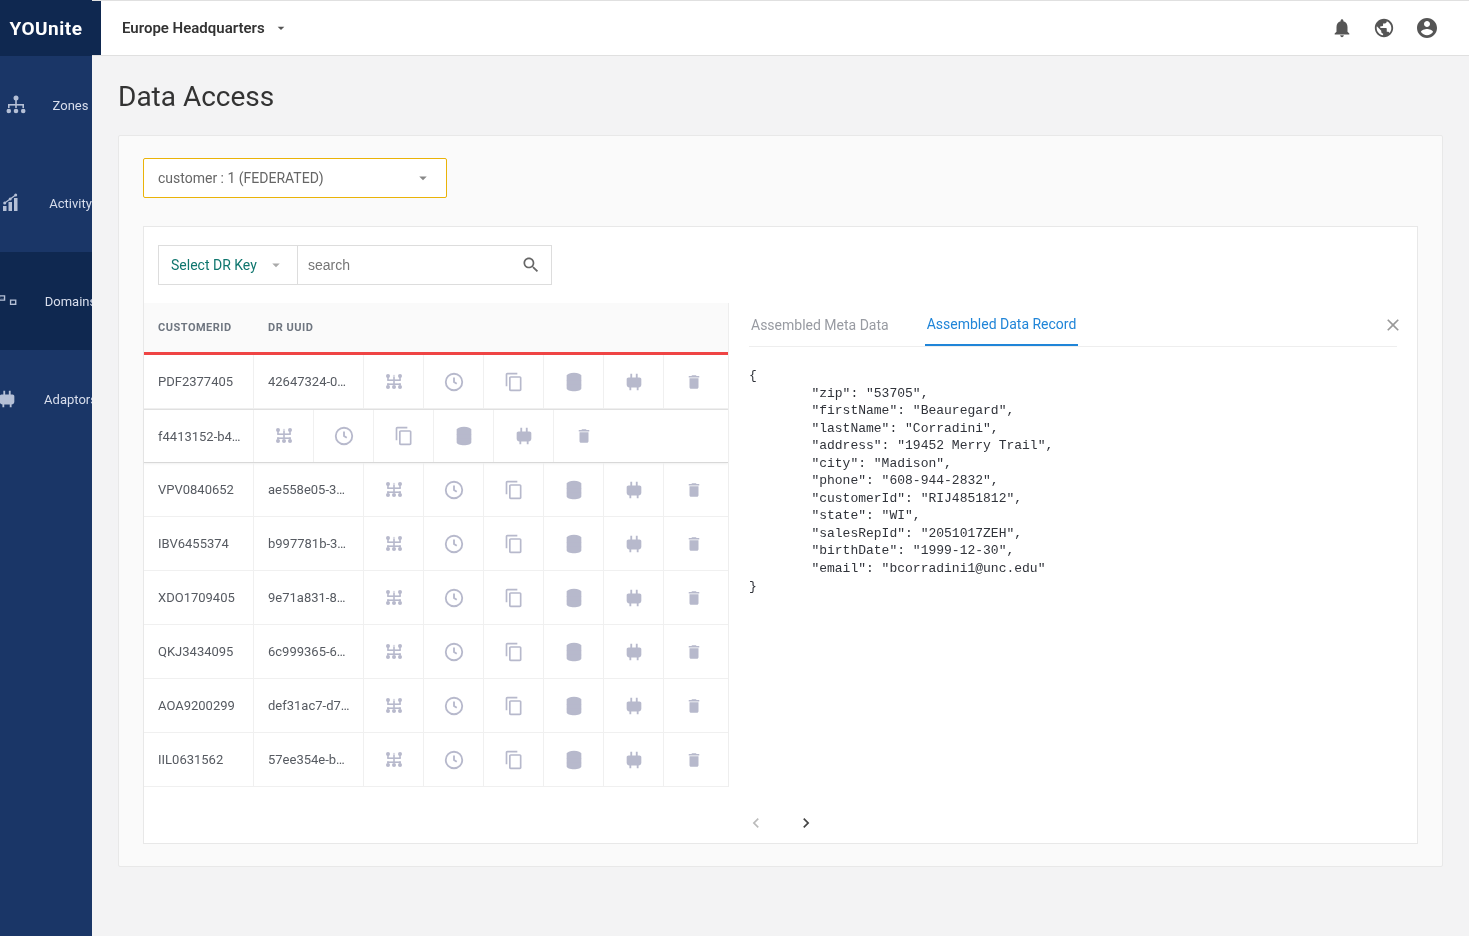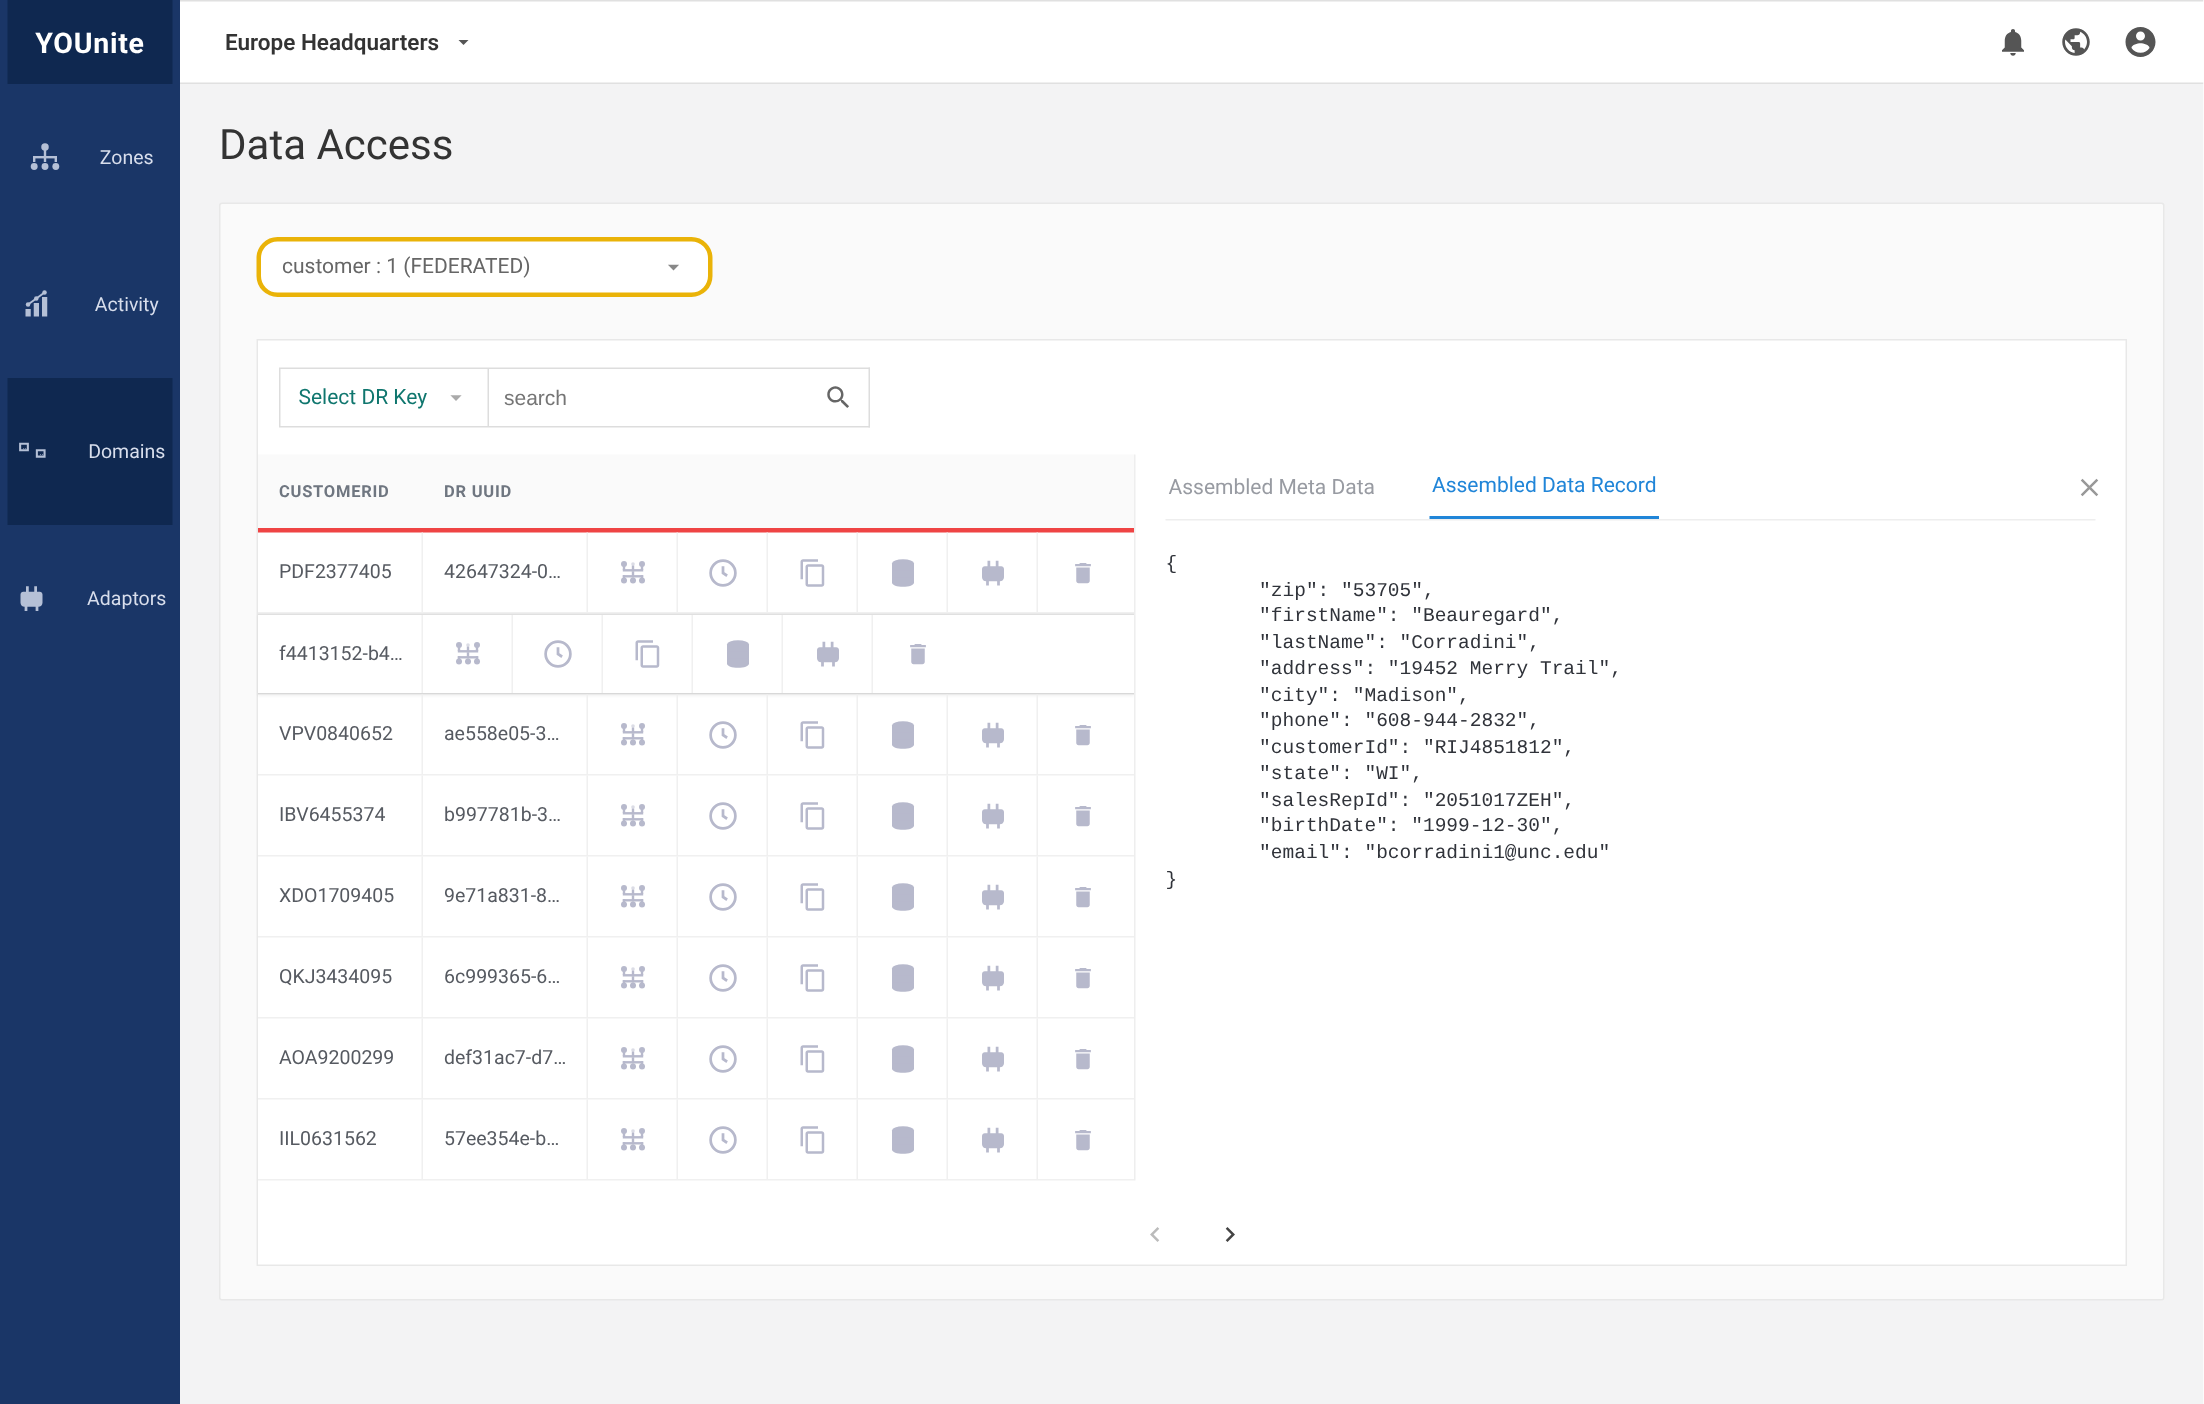--- a/index.html
+++ b/index.html
@@ -1,36 +1,36 @@
 <!DOCTYPE html>
 <html><head>
   <meta charset="utf-8">
   <style>
     * { margin: 0; padding: 0; box-sizing: border-box; }
     body { font-family: Roboto, "Helvetica Neue", Arial, sans-serif; background: #fff; height: 936px; width: 1469px; overflow: hidden; display: flex; }
     
-    .sidebar { width: 120px; background: #1a3667; display: flex; flex-direction: column; align-items: center; padding-top: 0; }
+    .sidebar { width: 92px; background: #1a3667; display: flex; flex-direction: column; align-items: center; padding-top: 0; }
     .logo-box { width: 110px; height: 56px; background: #0f2850; display: flex; align-items: center; justify-content: center; }
     .logo { color: #fff; font-size: 19px; font-weight: 700; letter-spacing: 0.5px; }
     .nav-item { width: 110px; height: 98px; display: flex; flex-direction: row; align-items: center; justify-content: center; color: #b5c0d6; cursor: pointer; gap: 25px; }
     .nav-item.active { background: #0f2850; }
     .nav-icon { width: 24px; height: 24px; display: flex; align-items: center; justify-content: center; }
     .nav-label { font-size: 13px; color: #d8deec; }
     
     .main { flex: 1; display: flex; flex-direction: column; }
     .topbar { height: 56px; border-bottom: 1px solid #e0e0e0; border-top: 1px solid #e0e0e0; display: flex; align-items: center; padding: 0 30px; justify-content: space-between; }
     .zone-selector { display: flex; align-items: center; gap: 8px; color: #333; font-weight: 600; font-size: 15px; cursor: pointer; }
     .topbar-icons { display: flex; gap: 20px; align-items: center; }
     .topbar-icon { color: #666; cursor: pointer; }
     
     .content { flex: 1; background: #f3f3f4; padding: 24px 26px; overflow: auto; }
     .page-title { font-size: 28px; color: #333; font-weight: 400; margin-bottom: 22px; }
     
     .panel { background: #fafafa; border: 1px solid #e8e8e8; border-radius: 2px; padding: 22px 24px; }
-    .domain-select { width: 304px; height: 40px; border: 3px solid #eab308; border-radius: 14px; background: #fff; display: flex; align-items: center; justify-content: space-between; padding: 0 14px; color: #666; font-size: 14px; cursor: pointer; }
+    .domain-select { width: 304px; height: 40px; border: 1px solid #eab308; border-radius: 2px; background: #fff; display: flex; align-items: center; justify-content: space-between; padding: 0 14px; color: #666; font-size: 14px; cursor: pointer; }
     
     .list-box { background: #fff; border: 1px solid #e8e8e8; margin-top: 28px; padding-top: 18px; }
     .search-row { display: flex; gap: 0; padding: 0 14px 0 0; margin-bottom: 18px; }
     .dr-key-select { width: 140px; height: 40px; border: 1px solid #ddd; background: #fff; display: flex; align-items: center; justify-content: space-between; padding: 0 12px; color: #0f766e; font-size: 14px; margin-left: 14px; cursor: pointer; }
     .search-wrap { width: 254px; height: 40px; border: 1px solid #ddd; border-left: none; display: flex; align-items: center; padding: 0 10px; background: #fff; }
     .search-input { flex: 1; border: none; outline: none; font-size: 14px; color: #666; }
     .search-btn { color: #666; cursor: pointer; }
     
     .table-area { display: flex; }
     .table { width: 584px; }

